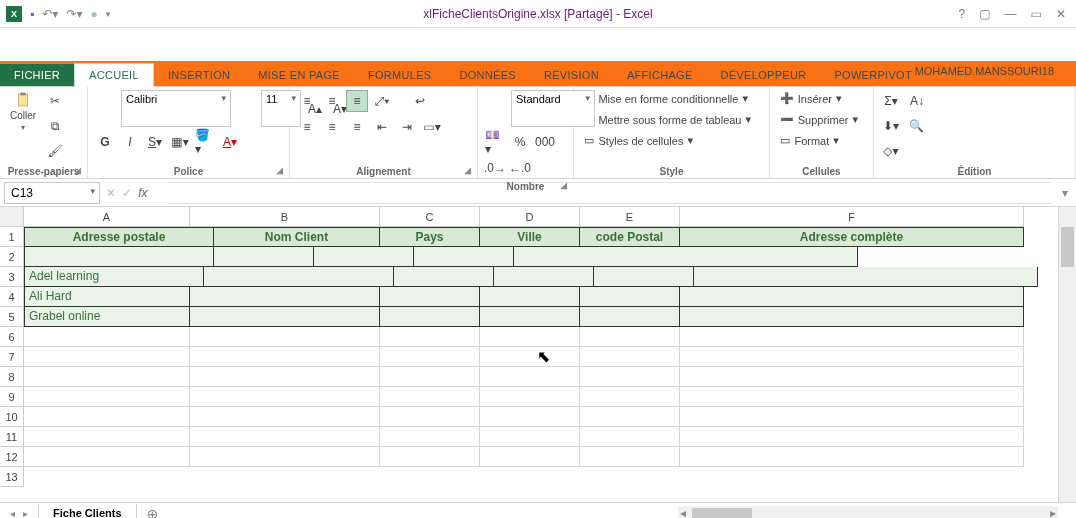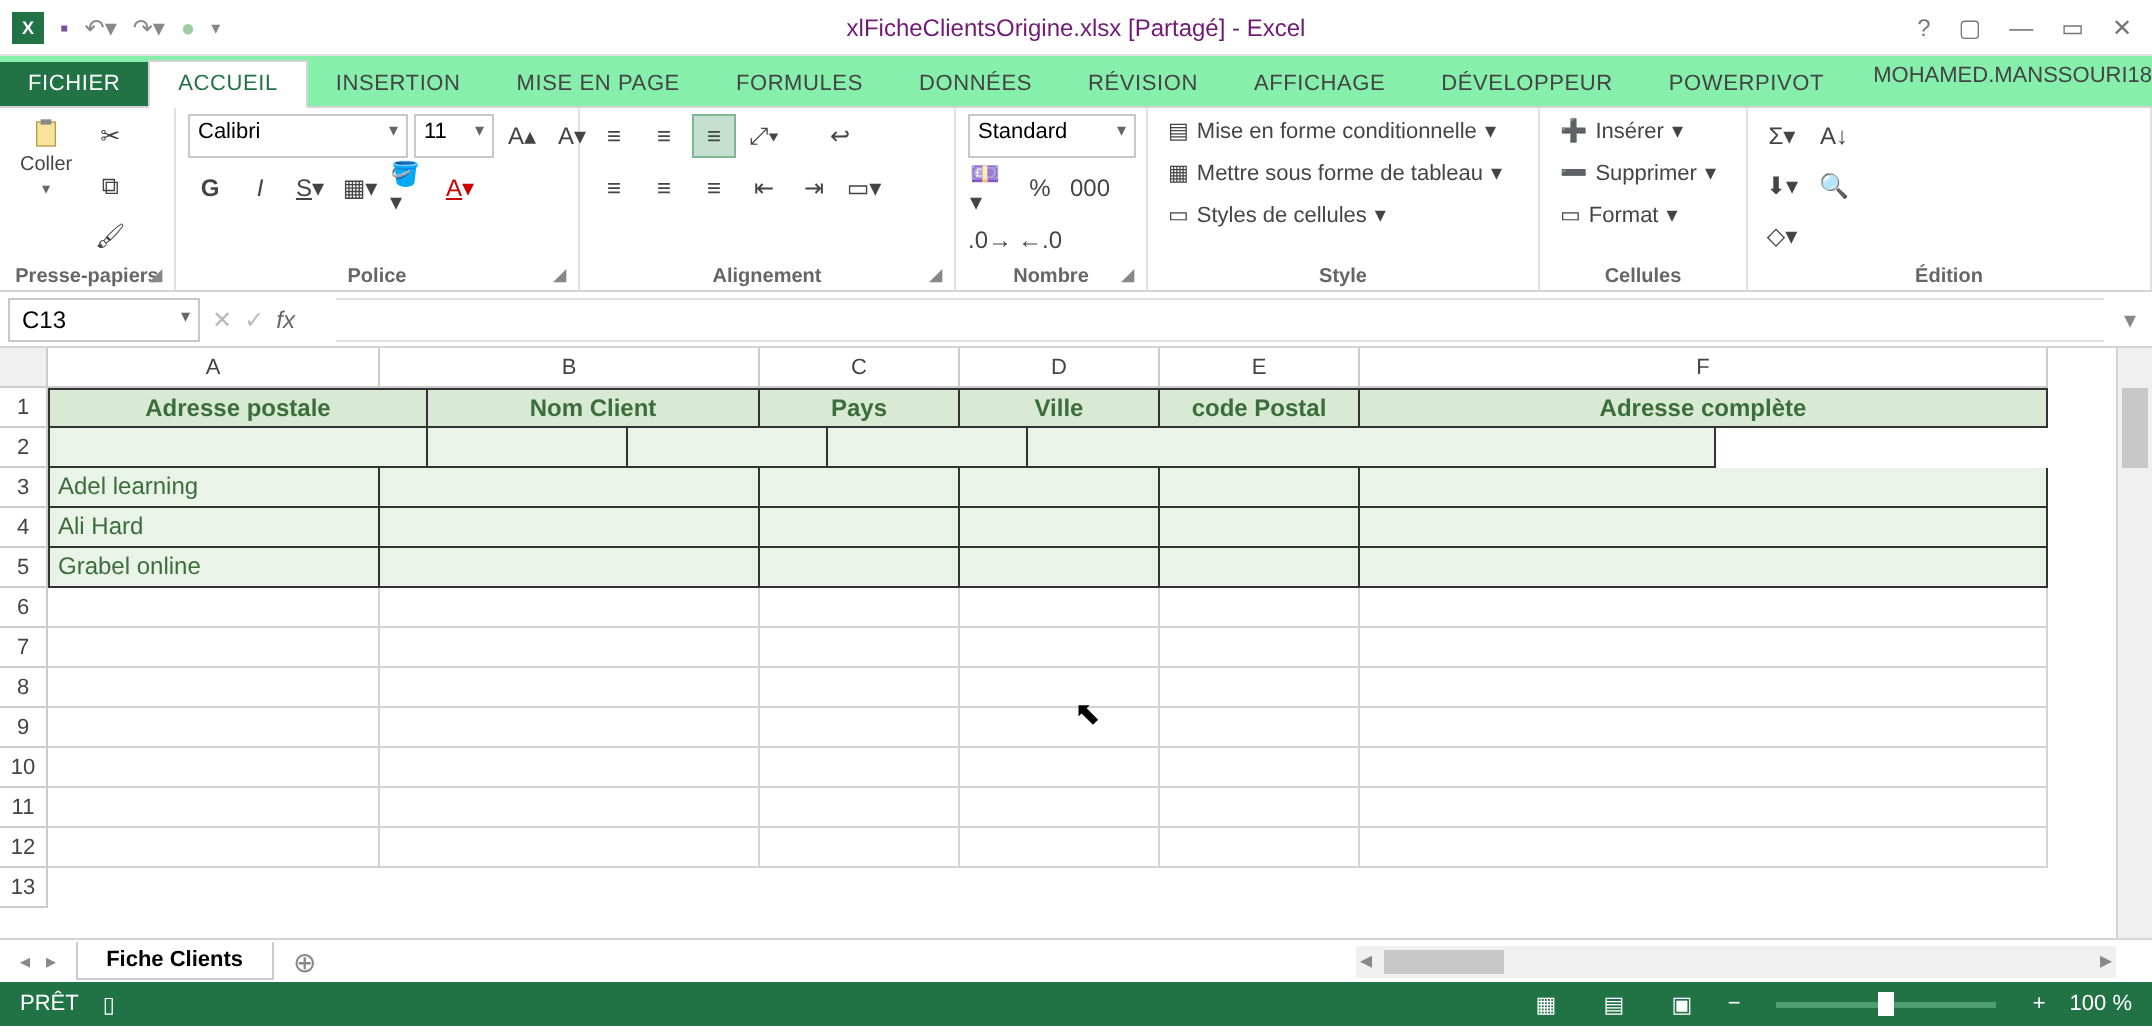--- a/index.html
+++ b/index.html
@@ -6,38 +6,38 @@
 body { width: 1076px; height: 518px; background: #fff; overflow: hidden; position: relative; font-size: 12px; }
 
 
 .titlebar { height: 28px; background: #fff; display: flex; align-items: center; border-bottom: 1px solid #e1e1e1; position: relative; }
 .titlebar .qat { display: flex; align-items: center; gap: 8px; padding-left: 6px; }
 .titlebar .qat .xl-icon { width: 16px; height: 16px; background: #217346; display: inline-flex; align-items: center; justify-content: center; color: #fff; font-size: 9px; font-weight: bold; }
 .titlebar .title-center { position: absolute; left: 50%; transform: translateX(-50%); color: #701a75; font-size: 12px; }
 .titlebar .window-ctrls { margin-left: auto; display: flex; gap: 14px; padding-right: 10px; color: #777; }
 
 
-.ribbon-tabs { height: 26px; background: #86efac; display: flex; align-items: flex-end; border-bottom: 1px solid #d4d4d4; position: relative; }
+.ribbon-tabs { height: 26px; background: #f97316; display: flex; align-items: flex-end; border-bottom: 1px solid #d4d4d4; position: relative; margin-top: 33px; }
 .ribbon-tabs .tab { padding: 5px 14px; font-size: 11px; color: #444; cursor: pointer; text-transform: uppercase; letter-spacing: 0.3px; }
 .ribbon-tabs .tab.file { background: #217346; color: #fff; }
 .ribbon-tabs .tab.active { border: 1px solid #d4d4d4; border-bottom: 1px solid #fff; color: #217346; margin-bottom: -1px; background: #fff; }
-.ribbon-tabs .user { position: absolute; right: 0; top: 4px; color: #444; font-size: 11px; }
+.ribbon-tabs .user { position: absolute; right: 22px; top: 4px; color: #444; font-size: 11px; }
 
 
 .ribbon { height: 92px; background: #fff; border-bottom: 1px solid #d4d4d4; display: flex; }
 .rgroup { border-right: 1px solid #e1e1e1; display: flex; flex-direction: column; padding: 3px 6px 1px 6px; }
 .rgroup .body { flex: 1; display: flex; align-items: flex-start; gap: 4px; }
 .rgroup .label { text-align: center; font-size: 10px; color: #666; padding-top: 2px; position: relative; font-weight: bold; }
 .rgroup .label .launcher { position: absolute; right: 0; bottom: 2px; font-size: 8px; color: #888; }
 
 .big-btn { display: flex; flex-direction: column; align-items: center; gap: 2px; padding: 2px 4px; font-size: 10px; color: #444; }
 .stack { display: flex; flex-direction: column; gap: 3px; }
 .row { display: flex; align-items: center; gap: 3px; }
 .small-btn { width: 22px; height: 22px; display: inline-flex; align-items: center; justify-content: center; font-size: 12px; color: #444; border: 1px solid transparent; }
-.select { border: 1px solid #c8c8c8; background: #fff; font-size: 11px; padding: 2px 18px 2px 4px; height: 22px; position: relative; }
+.select { border: 1px solid #c8c8c8; background: #fff; font-size: 11px; padding: 2px 18px 2px 4px; height: 37px; position: relative; margin-left: 27px; }
 .select::after { content: '▾'; position: absolute; right: 4px; color: #666; font-size: 9px; }
 .menu-item { display: flex; align-items: center; gap: 4px; font-size: 11px; color: #444; padding: 2px 4px; white-space: nowrap; }
 
 
 .formula-bar { height: 28px; border-bottom: 1px solid #d4d4d4; display: flex; align-items: center; padding: 2px 4px; gap: 6px; }
 .name-box { width: 96px; border: 1px solid #c8c8c8; padding: 3px 6px; font-size: 12px; position: relative; }
 .name-box::after { content: '▾'; position: absolute; right: 4px; color: #666; font-size: 9px; }
 .fx-btn { width: 24px; color: #666; font-style: italic; }
 .formula-input { flex: 1; border: 1px solid #e1e1e1; border-left: none; border-right: none; padding: 3px 6px; height: 22px; }
 
@@ -278,21 +278,21 @@
           <div class="cell hdr" style="width: 344px;">Adresse complète</div>
         </div>
         <div class="grow">
           <div class="cell data1" style="width: 190px; text-align: left;"></div>
           <div class="cell data1" style="width: 100px; text-align: left;"></div>
           <div class="cell data1" style="width: 100px; text-align: left;"></div>
           <div class="cell data1" style="width: 100px; text-align: left;"></div>
           <div class="cell data1" style="width: 344px; text-align: left;"></div>
         </div>
         <div class="grow">
-          <div class="cell data1" style="width: 166px;">Adel learning</div>
+          <div class="cell data1" style="width: 180px;">Adel learning</div>
           <div class="cell data1" style="width: 190px; text-align: left;"></div>
           <div class="cell data1" style="width: 100px; text-align: left;"></div>
           <div class="cell data1" style="width: 100px; text-align: left;"></div>
           <div class="cell data1" style="width: 100px; text-align: left;"></div>
           <div class="cell data1" style="width: 344px; text-align: left;"></div>
         </div>
         <div class="grow">
           <div class="cell data1" style="width: 166px;">Ali Hard</div>
           <div class="cell data1" style="width: 190px; text-align: left;"></div>
           <div class="cell data1" style="width: 100px; text-align: left;"></div>

